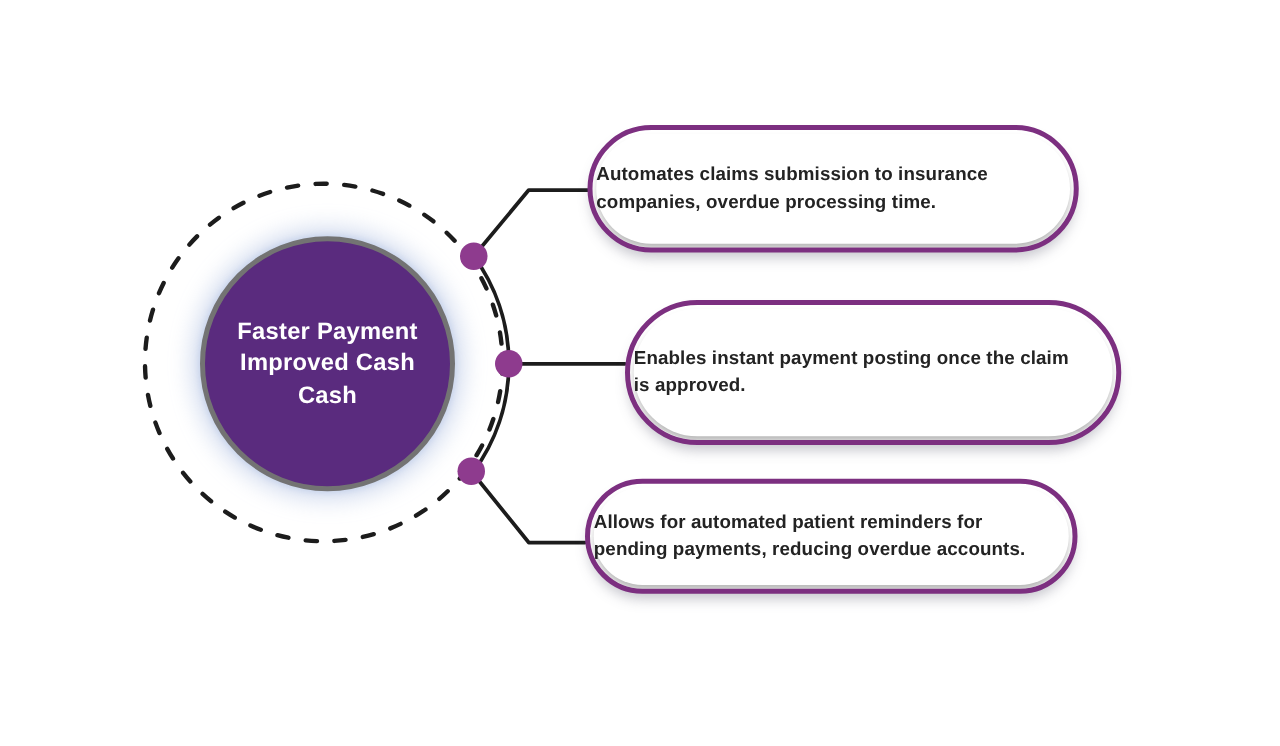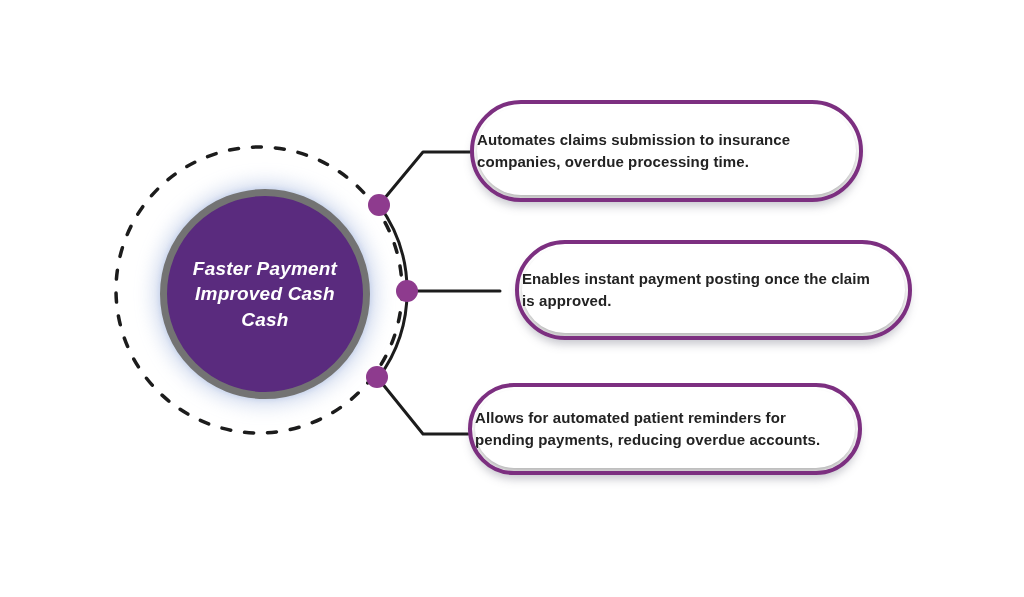--- a/index.html
+++ b/index.html
@@ -18,25 +18,24 @@
     fill:none;stroke:var(--line,#1c1c1c);stroke-width:3.5;
     stroke-dasharray:9 14;stroke-linecap:round;
   }
   .arc{fill:none;stroke:var(--line,#1c1c1c);stroke-width:3;}
   .link{fill:none;stroke:var(--line,#1c1c1c);stroke-width:3;stroke-linejoin:round;stroke-linecap:round;}
   .dot{fill:var(--dot,#8e3b8e);}
   .center-node{
     position:absolute;left:160px;top:189px;
     width:196px;height:196px;border-radius:50%;
     background:var(--center-fill,#5a2b7e);
-    border:7px solid #737373;
+    border:4px solid #737373;
     box-shadow:0 0 18px 7px rgba(196,208,234,.75), 0 0 5px 1px rgba(196,208,234,.9);
     display:flex;align-items:center;justify-content:center;
     text-align:center;
-    font-style:italic;
   }
   .center-title{
     color:var(--center-text,#fff);
     font-size:19px;font-weight:700;line-height:1.32;letter-spacing:.2px;
   }
   .center-title span{display:block;white-space:nowrap;}
   .info-box{
     position:absolute;box-sizing:border-box;
     border:4px solid var(--box-border,#7c2f80);
     border-radius:60px;padding:3px;background:#fff;
@@ -47,21 +46,21 @@
     width:100%;height:100%;border-radius:55px;background:#fff;
     display:flex;flex-direction:column;align-items:flex-start;justify-content:center;
     box-shadow:0 5px 7px -1px rgba(0,0,0,.30);
   }
   .info-inner span{
     display:block;white-space:nowrap;
     color:var(--box-text,#232323);
     font-size:15px;font-weight:600;line-height:1.48;letter-spacing:.1px;
   }
   .box1{left:470px;top:100px;width:393px;height:102px;}
-  .box2{left:515px;top:240px;width:397px;height:100px;}
+  .box2{left:500px;top:240px;width:397px;height:116px;}
   .box3{left:468px;top:383px;width:394px;height:92px;}
 </style>
 </head>
 <body>
 
 <div class="canvas">
 
   <svg class="connectors" viewBox="0 0 1024 597" aria-hidden="true">
     <circle class="dashed-ring" cx="259" cy="290" r="143"></circle>
     <path class="arc" d="M 378.4 204.1 A 146 146 0 0 1 378.4 377.9"></path>

